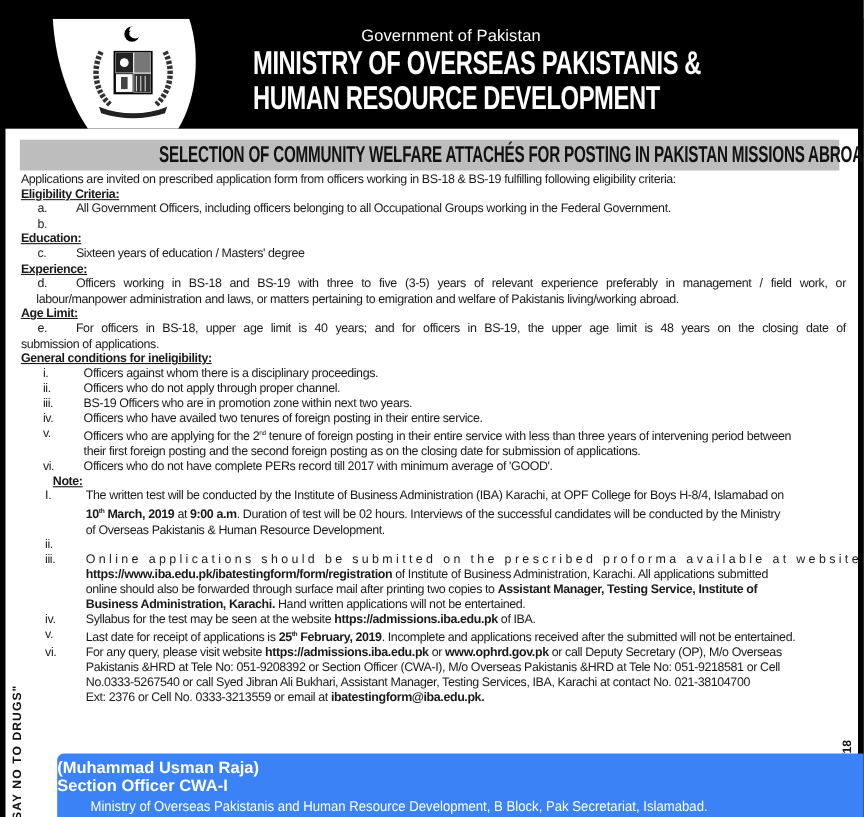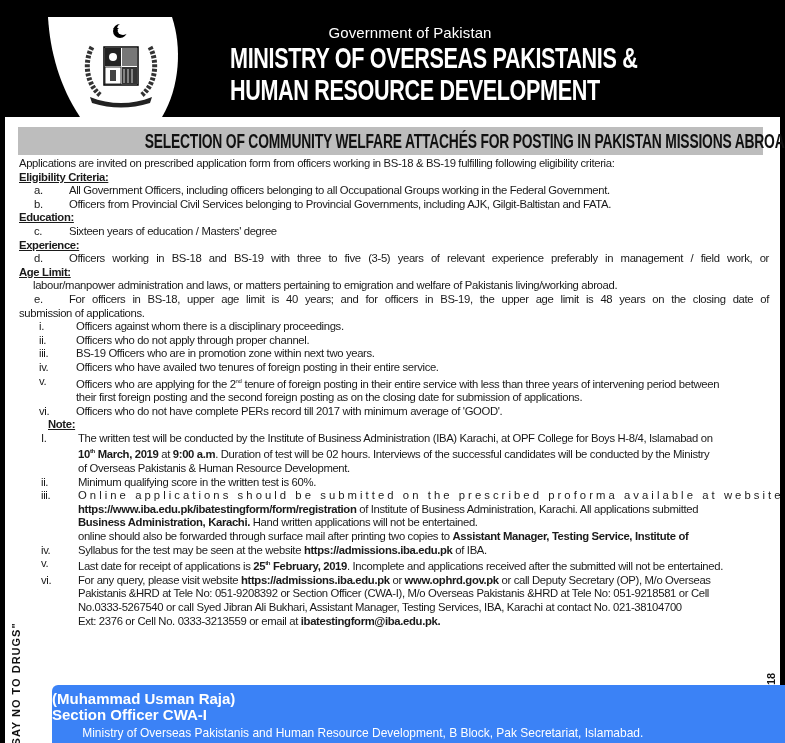--- a/index.html
+++ b/index.html
@@ -101,43 +101,43 @@
     <div class="body">
       <div class="line">Applications are invited on prescribed application form from officers working in BS-18 &amp; BS-19 fulfilling following eligibility criteria:</div>
 
       <div class="line heading">Eligibility Criteria:</div>
       <div class="item ind1">
         <span class="marker">a.</span>
         <span class="line">All Government Officers, including officers belonging to all Occupational Groups working in the Federal Government.</span>
       </div>
       <div class="item ind1">
         <span class="marker">b.</span>
-        <span class="line">Officers from Provincial Civil Services belonging to Provincial Governments, including AJK, Gilgit-Baltistan and FATA.</span>
       </div>
 
       <div class="line heading">Education:</div>
       <div class="item ind1">
         <span class="marker">c.</span>
         <span class="line">Sixteen years of education / Masters' degree</span>
       </div>
 
       <div class="line heading">Experience:</div>
       <div class="item ind1">
         <span class="marker">d.</span>
         <span class="line justify" style="flex:1">Officers working in BS-18 and BS-19 with three to five (3-5) years of relevant experience preferably in management / field work, or</span>
       </div>
+      <div class="line" style="padding-left:14px">labour/manpower administration and laws, or matters pertaining to emigration and welfare of Pakistanis living/working abroad.</div>
+
       <div class="line heading">Age Limit:</div>
-
-      <div class="line" style="padding-left:14px">labour/manpower administration and laws, or matters pertaining to emigration and welfare of Pakistanis living/working abroad.</div>
       <div class="item ind1">
         <span class="marker">e.</span>
         <span class="line justify" style="flex:1">For officers in BS-18, upper age limit is 40 years; and for officers in BS-19, the upper age limit is 48 years on the closing date of</span>
       </div>
       <div class="line">submission of applications.</div>
 
+      <div class="line heading">General conditions for ineligibility:</div>
       <div class="item ind2">
         <span class="marker">i.</span>
         <span class="line">Officers against whom there is a disciplinary proceedings.</span>
       </div>
       <div class="item ind2">
         <span class="marker">ii.</span>
         <span class="line">Officers who do not apply through proper channel.</span>
       </div>
       <div class="item ind2">
         <span class="marker">iii.</span>
@@ -161,30 +161,29 @@
 
       <div class="item ind-note">
         <span class="marker">I.</span>
         <span class="line">The written test will be conducted by the Institute of Business Administration (IBA) Karachi, at OPF College for Boys H-8/4, Islamabad on</span>
       </div>
       <div class="line cont"><b>10</b><sup><b>th</b></sup><b> March, 2019</b><span> at </span><b>9:00 a.m</b><span>.  Duration of test will be 02 hours. Interviews of the successful candidates will be conducted by the Ministry</span></div>
       <div class="line cont">of Overseas Pakistanis &amp; Human Resource Development.</div>
 
       <div class="item ind-note">
         <span class="marker">ii.</span>
-        <span class="line">Minimum qualifying score in the written test is 60%.</span>
       </div>
 
       <div class="item ind-note">
         <span class="marker">iii.</span>
         <span class="line spread">Online applications should be submitted on the prescribed proforma available at website URL</span>
       </div>
       <div class="line cont"><b>https://www.iba.edu.pk/ibatestingform/form/registration</b><span> of Institute of Business Administration, Karachi. All applications submitted</span></div>
+      <div class="line cont"><span>online should also be forwarded through surface mail after printing two copies to </span><b>Assistant Manager, Testing Service, Institute of</b></div>
       <div class="line cont"><b>Business Administration, Karachi.</b><span> Hand written applications will not be entertained.</span></div>
-      <div class="line cont"><span>online should also be forwarded through surface mail after printing two copies to </span><b>Assistant Manager, Testing Service, Institute of</b></div>
 
       <div class="item ind-note">
         <span class="marker">iv.</span>
         <span class="line"><span>Syllabus for the test may be seen at the website </span><b>https://admissions.iba.edu.pk</b><span> of IBA.</span></span>
       </div>
 
       <div class="item ind-note">
         <span class="marker">v.</span>
         <span class="line"><span>Last date for receipt of applications is </span><b>25</b><sup><b>th</b></sup><b> February, 2019</b><span>. Incomplete and applications received after the submitted will not be entertained.</span></span>
       </div>

